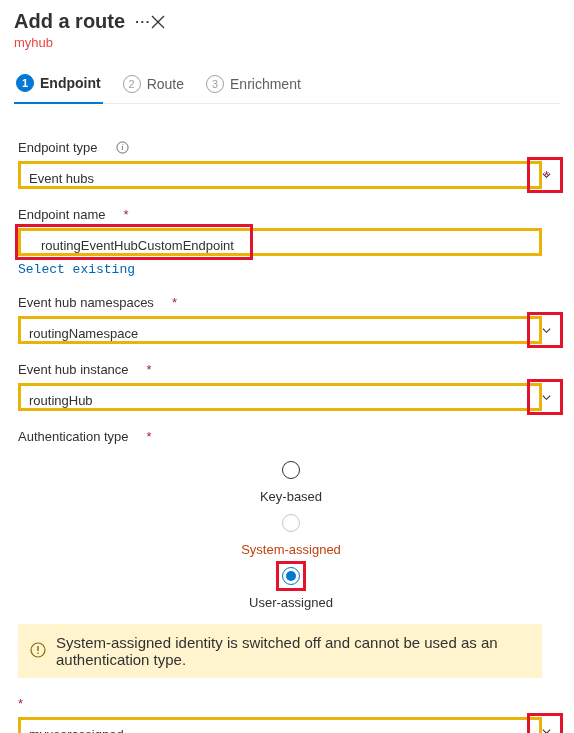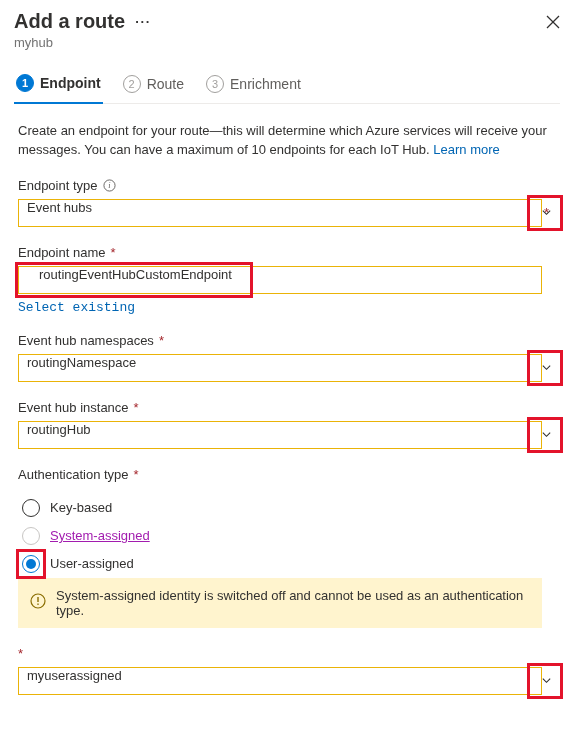--- a/index.html
+++ b/index.html
@@ -6,81 +6,81 @@
   body {
     font-family: "Segoe UI", -apple-system, sans-serif;
     font-size: 13px;
     color: #323130;
     width: 574px;
     height: 733px;
     background: #fff;
     overflow: hidden;
   }
   .panel { padding: 10px 14px 14px 14px; }
-  .header-row { display: flex; align-items: center; justify-content: space-between; }
+  .header-row { display: flex; align-items: center; justify-content: flex-start; }
   .title { font-size: 20px; font-weight: 600; color: #323130; display: flex; align-items: center; gap: 10px;}
   .ellipsis { font-size: 13px; letter-spacing: 1px; color: #323130; }
   .close-x { width: 14px; height: 14px; cursor: pointer; }
   .close-x svg line { stroke:#323130; stroke-width:1.2; }
-  .subtitle { font-size: 13px; color: #737373; margin-top: 2px; }
+  .subtitle { font-size: 13px; color: #ef4444; margin-top: 2px; }
 
   .tabs { display: flex; gap: 18px; margin-top: 18px; border-bottom: 1px solid #edebe9; }
   .tab { display: flex; align-items: center; gap: 6px; padding: 6px 2px 10px 2px; font-size: 14px; color: #605e5c; cursor: pointer; }
   .tab.active { color: #323130; font-weight: 600; border-bottom: 2px solid #0078d4; margin-bottom: -1px;}
   .step-circle {
     width: 18px; height: 18px; border-radius: 50%;
     border: 1px solid #a19f9d; display: inline-flex;
     align-items: center; justify-content: center; font-size: 11px; color: #a19f9d;
   }
   .tab.active .step-circle { background: #0078d4; border-color: #0078d4; color: #fff; }
 
   .body { padding: 18px 0 0 4px; }
   .intro { font-size: 13px; color: #323130; line-height: 1.45; }
   .link { color: #0065b3; cursor: pointer; }
   .field { margin-top: 18px; }
-  .label { font-size: 13px; color: #323130; display: flex; align-items: center; gap: 5px; }
+  .label { font-size: 13px; color: #323130; display: flex; align-items: center; gap: 18px; }
   .req { color: #a4262c; }
   .info-icon { width: 13px; height: 13px; }
   .info-icon circle { fill:none; stroke:#605e5c; }
   .info-icon text { font-size:9px; fill:#605e5c; font-family:Georgia, serif; font-style:italic;}
 
   .control-row { display:flex; align-items:center; margin-top:6px; position:relative;}
   .control {
     width: 524px; height: 28px;
-    border: 1px solid #eab308; font-size: 13px;
+    border: 3px solid #eab308; font-size: 13px;
     padding: 0 28px 0 8px; background:#fff; color:#323130;
-    display:flex; align-items:flex-start; cursor:pointer;
+    display:flex; align-items:flex-end; cursor:pointer;
   }
   .control.input { cursor:text;padding-left:20px; }
   .chevron-wrap {
     position:absolute; right:0; top:0; width:28px; height:28px;
     display:flex; align-items:center; justify-content:center;
   }
   .chevron-wrap svg { width:11px; height:11px; }
   .chevron-wrap svg path { stroke:#323130; stroke-width:1.2; fill:none; }
   .star { color:#a4262c; font-size:13px; margin-left:2px; }
   .red-box {
     position:absolute; border:3px solid #e3132b; pointer-events:none;
   }
   .helper-link { color:#0065b3; font-size:13px; margin-top:6px; cursor:pointer; display:inline-block;font-family:Liberation Mono, monospace;}
   .authdesc { font-size:13px; color:#323130; margin-top:14px;}
   .radio-group { margin-top:12px; margin-left:4px;}
-  .radio-row { display:flex; align-items:center; gap:10px; padding:5px 0; cursor:pointer;}
+  .radio-row { display:flex; align-items:center; gap:10px; padding:5px 0; cursor:pointer;flex-direction:column;}
   .radio {
     width:18px; height:18px; border-radius:50%; border:1px solid #323130;
     display:flex; align-items:center; justify-content:center; flex-shrink:0;
   }
   .radio.disabled { border-color:#c8c6c4; }
   .radio.checked { border-color:#0078d4; }
   .radio.checked::after { content:""; width:10px; height:10px; border-radius:50%; background:#0078d4; }
-  .radio-label.disabled { color:#a21caf;text-decoration:underline; }
+  .radio-label.disabled { color:#c2410c; }
   .radio-wrap { position:relative; display:inline-flex;}
   .info-banner {
     background:#fff4ce; display:flex; align-items:center; gap:10px;
-    padding:10px 12px; margin-top:0; width:524px; font-size:13px; color:#323130;justify-content:center;
+    padding:10px 12px; margin-top:9px; width:524px; font-size:15px; color:#323130;justify-content:center;
   }
   .info-banner .bicon { flex-shrink:0; }
   .info-banner .bicon svg { width:16px; height:16px;}
 </style>
 </head>
 <body>
 
 <div class="panel">
   <div class="header-row">
     <div class="title">
@@ -105,23 +105,20 @@
       <span class="step-circle">2</span>
       <span>Route</span>
     </div>
     <div class="tab">
       <span class="step-circle">3</span>
       <span>Enrichment</span>
     </div>
   </div>
 
   <div class="body">
-    <div class="intro">
-      <span>Create an endpoint for your route—this will determine which Azure services will receive your messages. You can have a maximum of 10 endpoints for each IoT Hub. </span><span class="link">Learn more</span>
-    </div>
 
     <div class="field">
       <div class="label">
         <span>Endpoint type</span>
         <span class="info-icon">
           <svg viewBox="0 0 14 14">
               <circle cx="7" cy="7" r="6"></circle>
               <text x="7" y="10" text-anchor="middle">i</text>
             </svg>
         </span>

